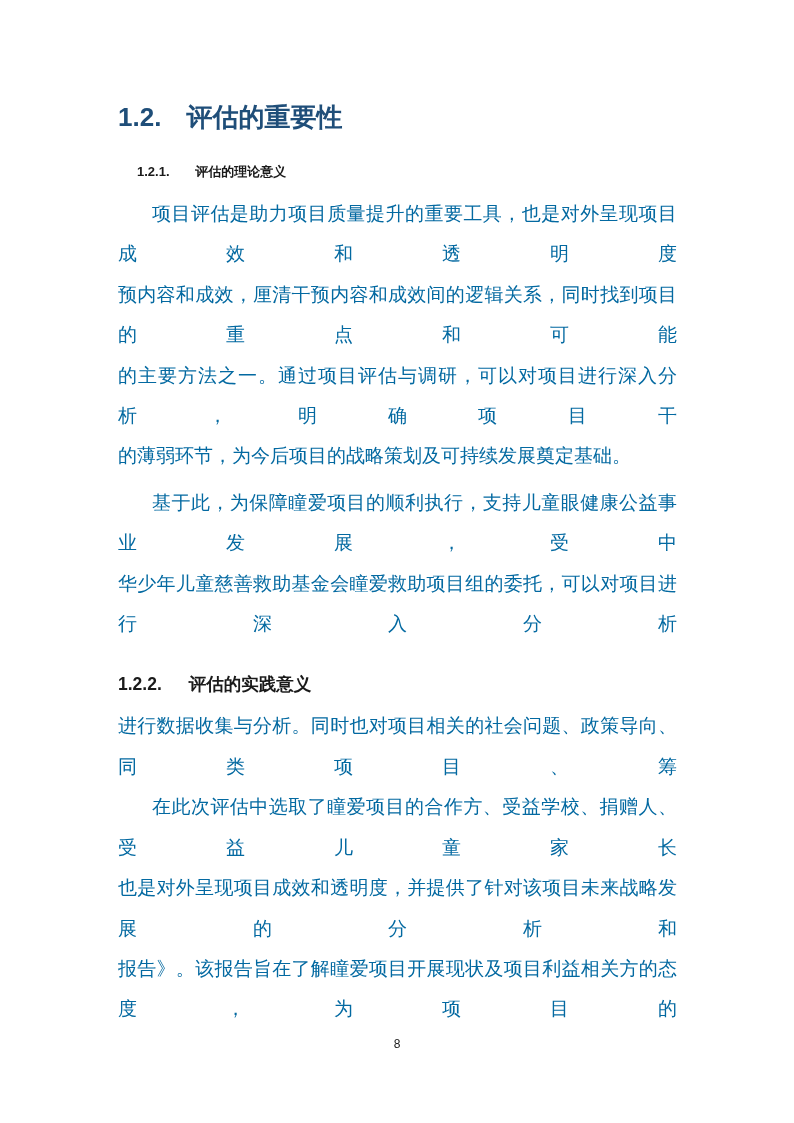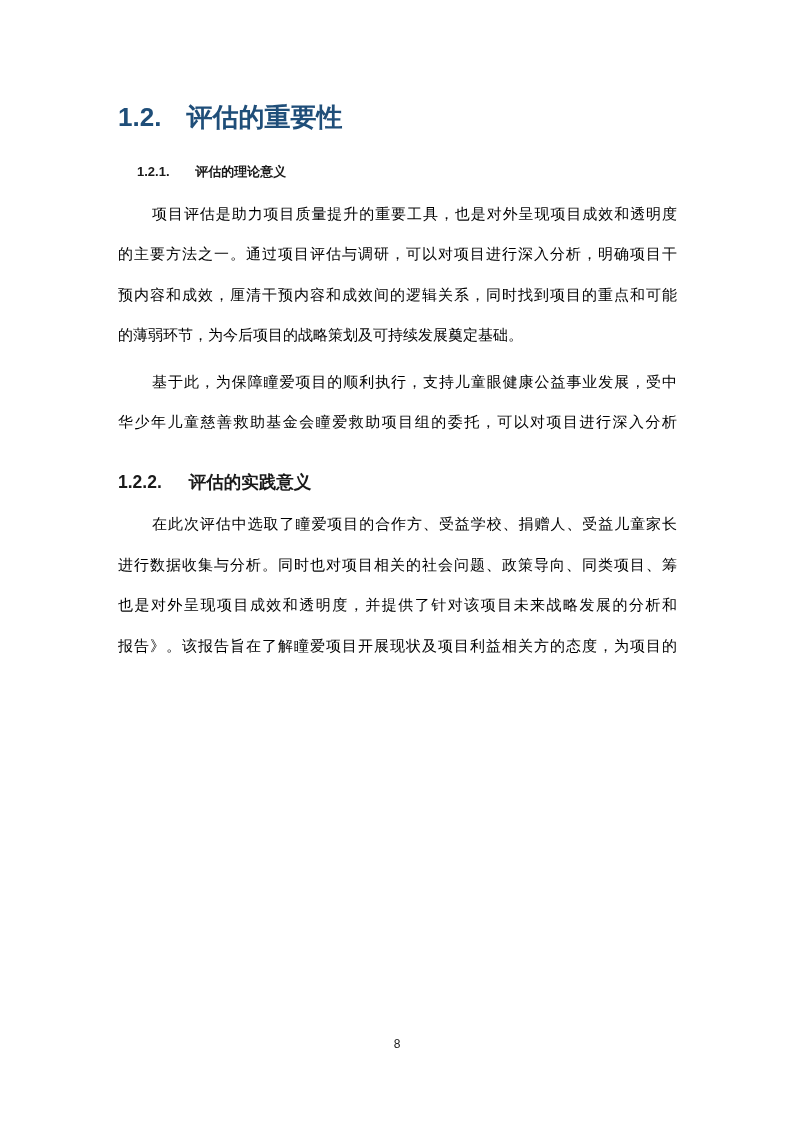--- a/index.html
+++ b/index.html
@@ -37,22 +37,22 @@
   .subsection-heading-2 {
     margin: 28px 0 0 0;
     font-size: 17.5px;
     line-height: 24px;
     font-weight: bold;
     color: #1a1a1a;
   }
   .subsection-heading-2 .num { margin-right: 22px; }
   .para {
     margin: 10px 0 0 0;
-    font-size: 15px;
-    color: #000000;
+    font-size: 19px;
+    color: #0369a1;
   }
   .para.follow { margin-top: 6px; }
   .para-line {
     line-height: 40.4px;
     text-align: justify;
     text-align-last: justify;
     text-justify: inter-character;
     white-space: normal;
   }
   .para-line.last { text-align-last: left; }
@@ -78,38 +78,38 @@
       <span>评估的重要性</span>
     </h1>
 
     <h2 class="subsection-heading-1">
       <span class="num">1.2.1.</span>
       <span>评估的理论意义</span>
     </h2>
 
     <div class="para">
       <div class="para-line indent">项目评估是助力项目质量提升的重要工具，也是对外呈现项目成效和透明度</div>
+      <div class="para-line">预内容和成效，厘清干预内容和成效间的逻辑关系，同时找到项目的重点和可能</div>
       <div class="para-line">的主要方法之一。通过项目评估与调研，可以对项目进行深入分析，明确项目干</div>
-      <div class="para-line">预内容和成效，厘清干预内容和成效间的逻辑关系，同时找到项目的重点和可能</div>
       <div class="para-line last">的薄弱环节，为今后项目的战略策划及可持续发展奠定基础。</div>
     </div>
 
     <div class="para follow">
       <div class="para-line indent">基于此，为保障瞳爱项目的顺利执行，支持儿童眼健康公益事业发展，受中</div>
       <div class="para-line">华少年儿童慈善救助基金会瞳爱救助项目组的委托，可以对项目进行深入分析</div>
     </div>
 
     <h2 class="subsection-heading-2">
       <span class="num">1.2.2.</span>
       <span>评估的实践意义</span>
     </h2>
 
     <div class="para">
+      <div class="para-line">进行数据收集与分析。同时也对项目相关的社会问题、政策导向、同类项目、筹</div>
       <div class="para-line indent">在此次评估中选取了瞳爱项目的合作方、受益学校、捐赠人、受益儿童家长</div>
-      <div class="para-line">进行数据收集与分析。同时也对项目相关的社会问题、政策导向、同类项目、筹</div>
       <div class="para-line">也是对外呈现项目成效和透明度，并提供了针对该项目未来战略发展的分析和</div>
       <div class="para-line">报告》。该报告旨在了解瞳爱项目开展现状及项目利益相关方的态度，为项目的</div>
 
     </div>
 
   </div>
 
   <div class="page-number">8</div>
 </div>
 

